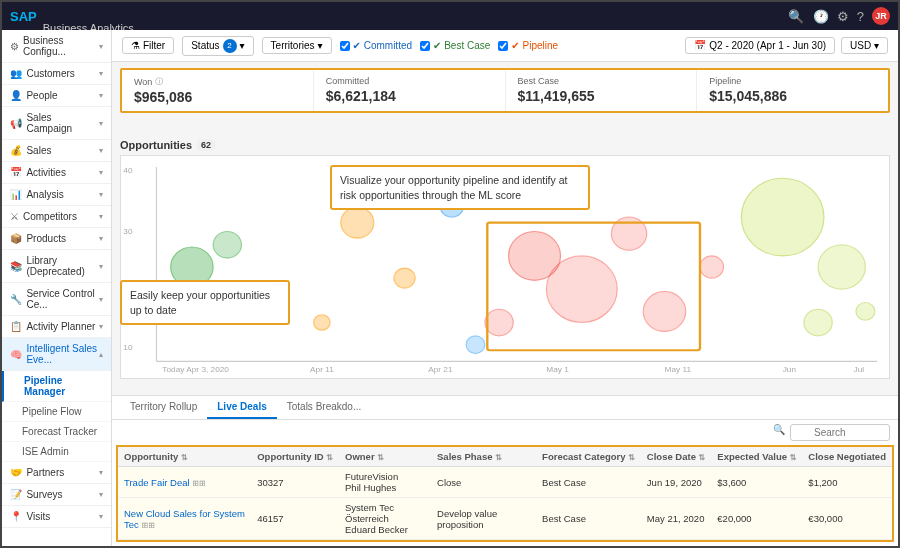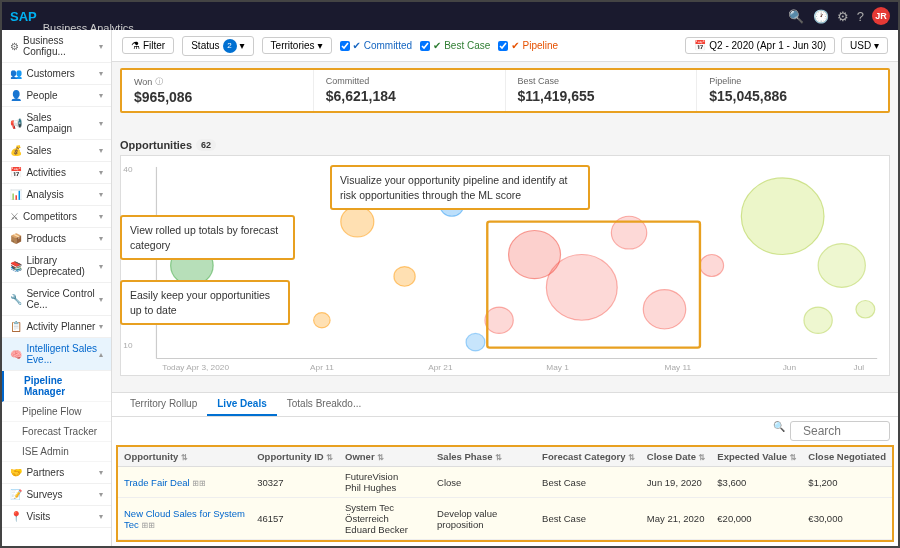--- a/index.html
+++ b/index.html
@@ -62,21 +62,21 @@
 
     
     .tabs-area { background: #fff; border-top: 1px solid #ddd; flex-shrink: 0; }
     .tabs-row { display: flex; align-items: center; padding: 0 8px; border-bottom: 1px solid #ddd; }
     .tab { padding: 5px 10px; font-size: 10px; color: #666; cursor: pointer; border-bottom: 2px solid transparent; }
     .tab.active { color: #0070d2; border-bottom: 2px solid #0070d2; font-weight: bold; }
 
     
     .table-wrapper { background: #fff; }
     .table-search { display: flex; justify-content: flex-end; padding: 4px 8px; }
-    .search-input { border: 1px solid #ccc; padding: 2px 12px; font-size: 12px; border-radius: 3px; width: 100px; }
+    .search-input { border: 1px solid #ccc; padding: 2px 23px; font-size: 10px; border-radius: 3px; width: 100px; }
     table { width: 100%; border-collapse: collapse; font-size: 9.5px; }
     thead { background: #f5f5f5; }
     th { padding: 4px 6px; text-align: left; color: #555; font-weight: 600; border-bottom: 1px solid #ddd; white-space: nowrap; }
     td { padding: 4px 6px; color: #333; border-bottom: 1px solid #eee; }
     tr.highlight { background: #fffdf0; }
     .sort-icon { color: #999; font-size: 8px; }
     .link-text { color: #0066cc; }
   </style>
 </head>
 <body>
@@ -297,23 +297,20 @@
               <circle cx="590" cy="150" r="12" fill="rgba(200,230,100,0.3)" stroke="rgba(180,210,80,0.5)" stroke-width="1"></circle>
               <circle cx="630" cy="140" r="8" fill="rgba(200,230,100,0.3)" stroke="rgba(180,210,80,0.5)" stroke-width="1"></circle>
 
               <circle cx="280" cy="45" r="10" fill="rgba(33,150,243,0.3)" stroke="rgba(33,150,243,0.5)" stroke-width="1"></circle>
               <circle cx="300" cy="170" r="8" fill="rgba(33,150,243,0.25)" stroke="rgba(33,150,243,0.4)" stroke-width="1"></circle>
 
               <rect x="310" y="60" width="180" height="115" fill="none" stroke="#e8a020" stroke-width="2" rx="2"></rect>
             </svg>
           </div>
 
-          <div class="callout-box" style="top: 60px; left: 0px; width: 175px; font-size: 10.5px;">
-            <span>View rolled up totals by forecast category</span>
-          </div>
 
           <div class="callout-box" style="top: 10px; left: 210px; width: 260px; font-size: 10.5px;">
             <span>Visualize your opportunity pipeline and identify at risk opportunities through the ML score</span>
           </div>
 
           <div class="callout-box" style="top: 125px; left: 0px; width: 170px; font-size: 10.5px;">
             <span>Easily keep your opportunities up to date</span>
           </div>
 
         </div>

